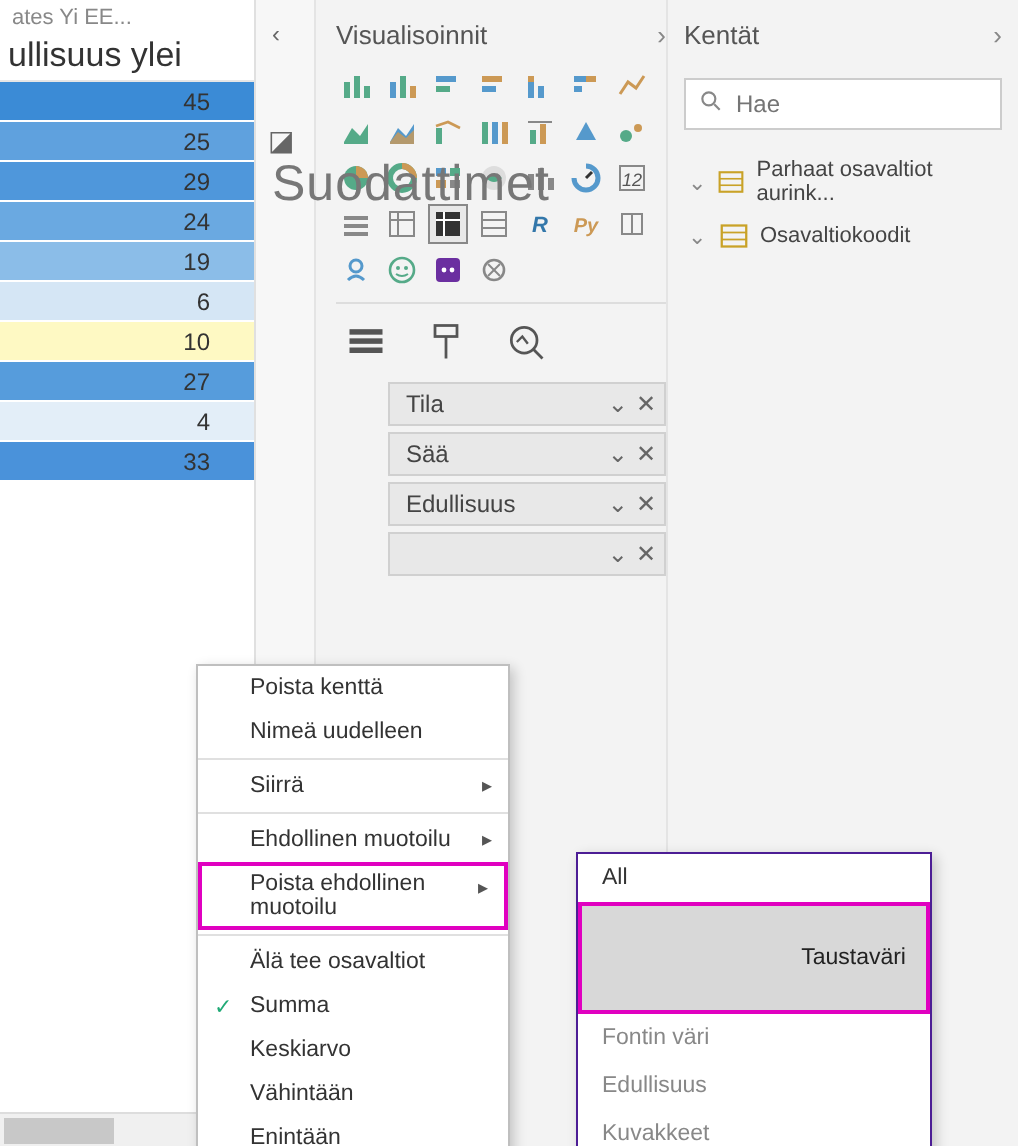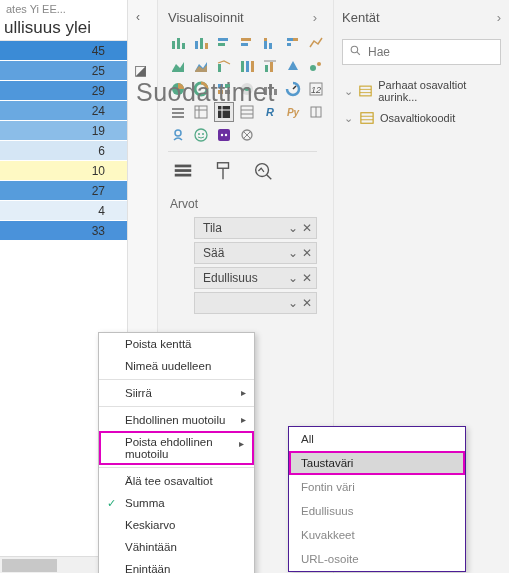--- a/index.html
+++ b/index.html
@@ -15,21 +15,21 @@
   .hscroll { position: absolute; bottom: 0; left: 0; right: 0; height: 17px; background: #f0f0f0; border-top:1px solid #ddd; }
   .hscroll .thumb { position:absolute; left:2px; top:2px; height:13px; width:55px; background:#c8c8c8; }
   .hscroll .arrow-r { position:absolute; right:2px; top:1px; width:15px; height:15px; text-align:center; line-height:15px; color:#555; }
 
   
   .strip { width: 30px; background: #f7f7f7; border-right:1px solid #e4e4e4; position:relative; }
   .strip .chev { position:absolute; top:10px; left:8px; font-size:12px; color:#666; }
   .strip .glyph { position:absolute; top:62px; left:6px; font-size:14px; color:#666; }
 
   
-  .viz-panel { width: 176px; background: #f3f3f3; padding: 6px 16px 8px 10px; border-right:1px solid #e4e4e4; position:relative; }
+  .viz-panel { width: 176px; background: #f3f3f3; padding: 6px 0 8px 10px; border-right:1px solid #e4e4e4; position:relative; }
   .panel-title-row { display:flex; justify-content:space-between; align-items:center; color:#555; font-size:13px; padding:4px 0 8px 0; }
   .panel-title-row .chevr { color:#888; }
   .icon-grid { display:grid; grid-template-columns: repeat(7, 20px); grid-auto-rows:20px; gap:3px; margin-bottom:6px; }
   .vicon { width:20px; height:20px; display:flex; align-items:center; justify-content:center; border:1px solid transparent;font-style:italic; }
   .vicon svg { width:16px; height:16px; }
   .vicon.sel { border:1px solid #888; background:#e8e8e8; }
   .tool-row { display:flex; gap:18px; padding:8px 4px 6px 4px; border-top:1px solid #ddd; }
   .tool-row svg { width:22px; height:22px; }
   .section-label { color:#666; font-size:12px; padding:6px 0 6px 2px; }
   .field-well { display:flex; align-items:center; justify-content:space-between; background:#e8e8e8; border:1px solid #d0d0d0; padding:3px 4px 3px 8px; margin-bottom:3px; font-size:12px; color:#444;margin-left:26px; }
@@ -49,21 +49,21 @@
   .ctx .item { padding:5px 12px 5px 26px; position:relative; }
   .ctx .item.sub::after { content:"▸"; position:absolute; right:8px; top:5px; color:#555; font-size:10px; }
   .ctx .sep { height:1px; background:#e0e0e0; margin:2px 0; }
   .ctx .item.check::before { content:"✓"; position:absolute; left:8px; top:5px; color:#2a7; font-size:11px; }
   .ctx .item.hl { border:2px solid #e000c0; padding:3px 10px 3px 24px; }
 
   
   .subm { position:absolute; left:288px; top:426px; width:178px; background:#fff; border:1px solid #4c1d95; box-shadow:2px 2px 6px rgba(0,0,0,0.2); font-size:11.5px; }
   .subm .sitem { padding:6px 12px; color:#888; }
   .subm .sitem.dark { color:#333; }
-  .subm .sitem.hl { background:#d8d8d8; border:2px solid #e000c0; padding:4px 10px; color:#222; }
+  .subm .sitem.hl { background:#d8d8d8; border:2px solid #e000c0; padding:20px 10px; color:#222;text-align:right; }
 
 </style>
 </head>
 <body>
 
 <div class="stage">
 
   <div class="left-col">
     <div class="left-head">ates Yi EE...</div>
     <div class="left-sub">ullisuus ylei</div>
@@ -319,21 +319,20 @@
       </span>
       <span>
         <svg viewBox="0 0 24 24">
             <circle cx="11" cy="11" r="7" fill="none" stroke="#555" stroke-width="1.5"></circle>
             <line x1="16" y1="16" x2="21" y2="21" stroke="#555" stroke-width="1.5"></line>
             <path d="M7 12 L10 9 L13 13" fill="none" stroke="#555" stroke-width="1.3"></path>
           </svg>
       </span>
     </div>
 
-    <div class="section-label">Arvot</div>
     <div id="wells">
         <div class="field-well">
           <span>Tila</span>
           <span class="end">
             <span>⌄</span>
             <span>✕</span>
           </span>
         </div>
         <div class="field-well">
           <span>Sää</span>

